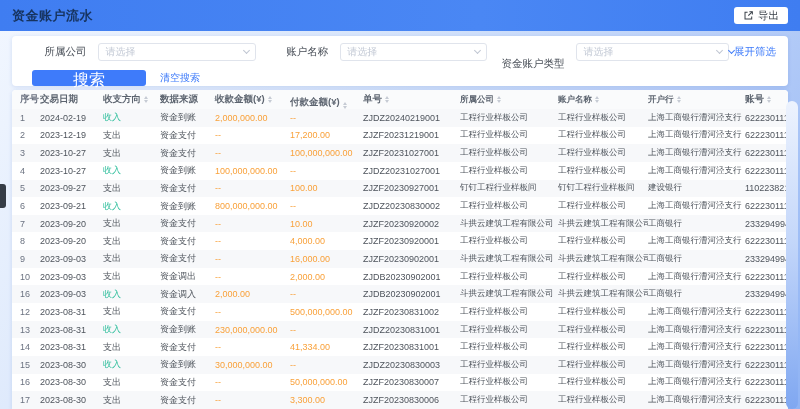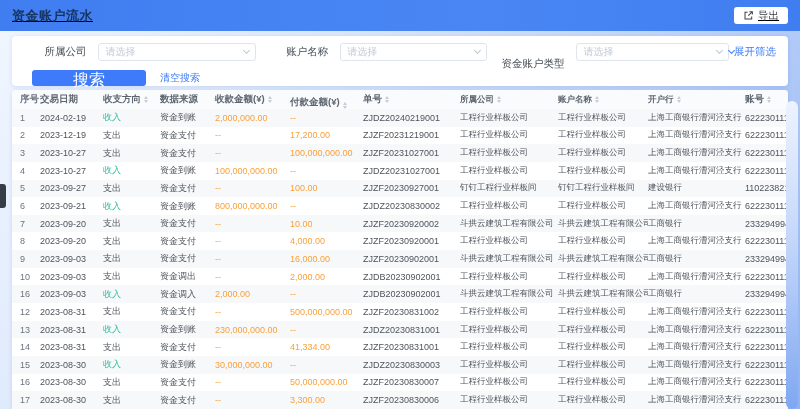--- a/index.html
+++ b/index.html
@@ -6,21 +6,21 @@
   html,body { width:800px; height:409px; overflow:hidden; }
   body {
     font-family:"Liberation Sans","DejaVu Sans",sans-serif;
     background:linear-gradient(125deg,#f2f7ff 0%,#d9e6fb 35%,#b9cff8 70%,#8fb3f4 100%);
     position:relative;
   }
   
   .topbar{
     position:absolute; left:0; top:0; width:800px; height:31px;
     background:linear-gradient(90deg,#3f7df1 0%,#4a87f4 60%,#3f7df1 100%);
-    display:flex; align-items:center; padding:0 12px;text-decoration:underline;
+    display:flex; align-items:center; padding:0 12px;
   }
   .page-title{ font-size:13px; font-weight:700; color:#16335e; letter-spacing:.5px; }
   .export-btn{
     margin-left:auto; background:#fff; border:none; border-radius:3px;
     height:17px; padding:0 9px; display:flex; align-items:center; gap:4px;
     font-size:10.5px; color:#3a4149; cursor:pointer;
   }
   .export-btn svg{ display:block; }
   
   .filter-card{

